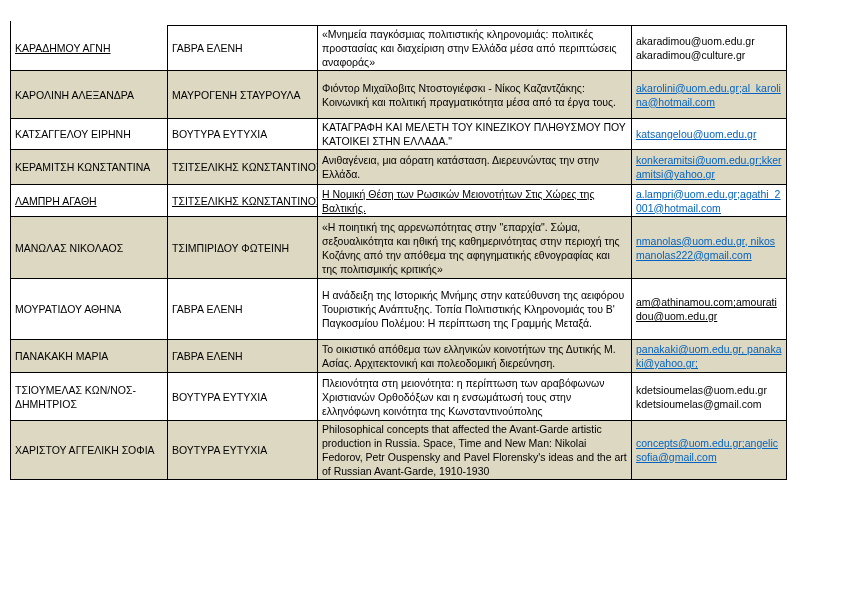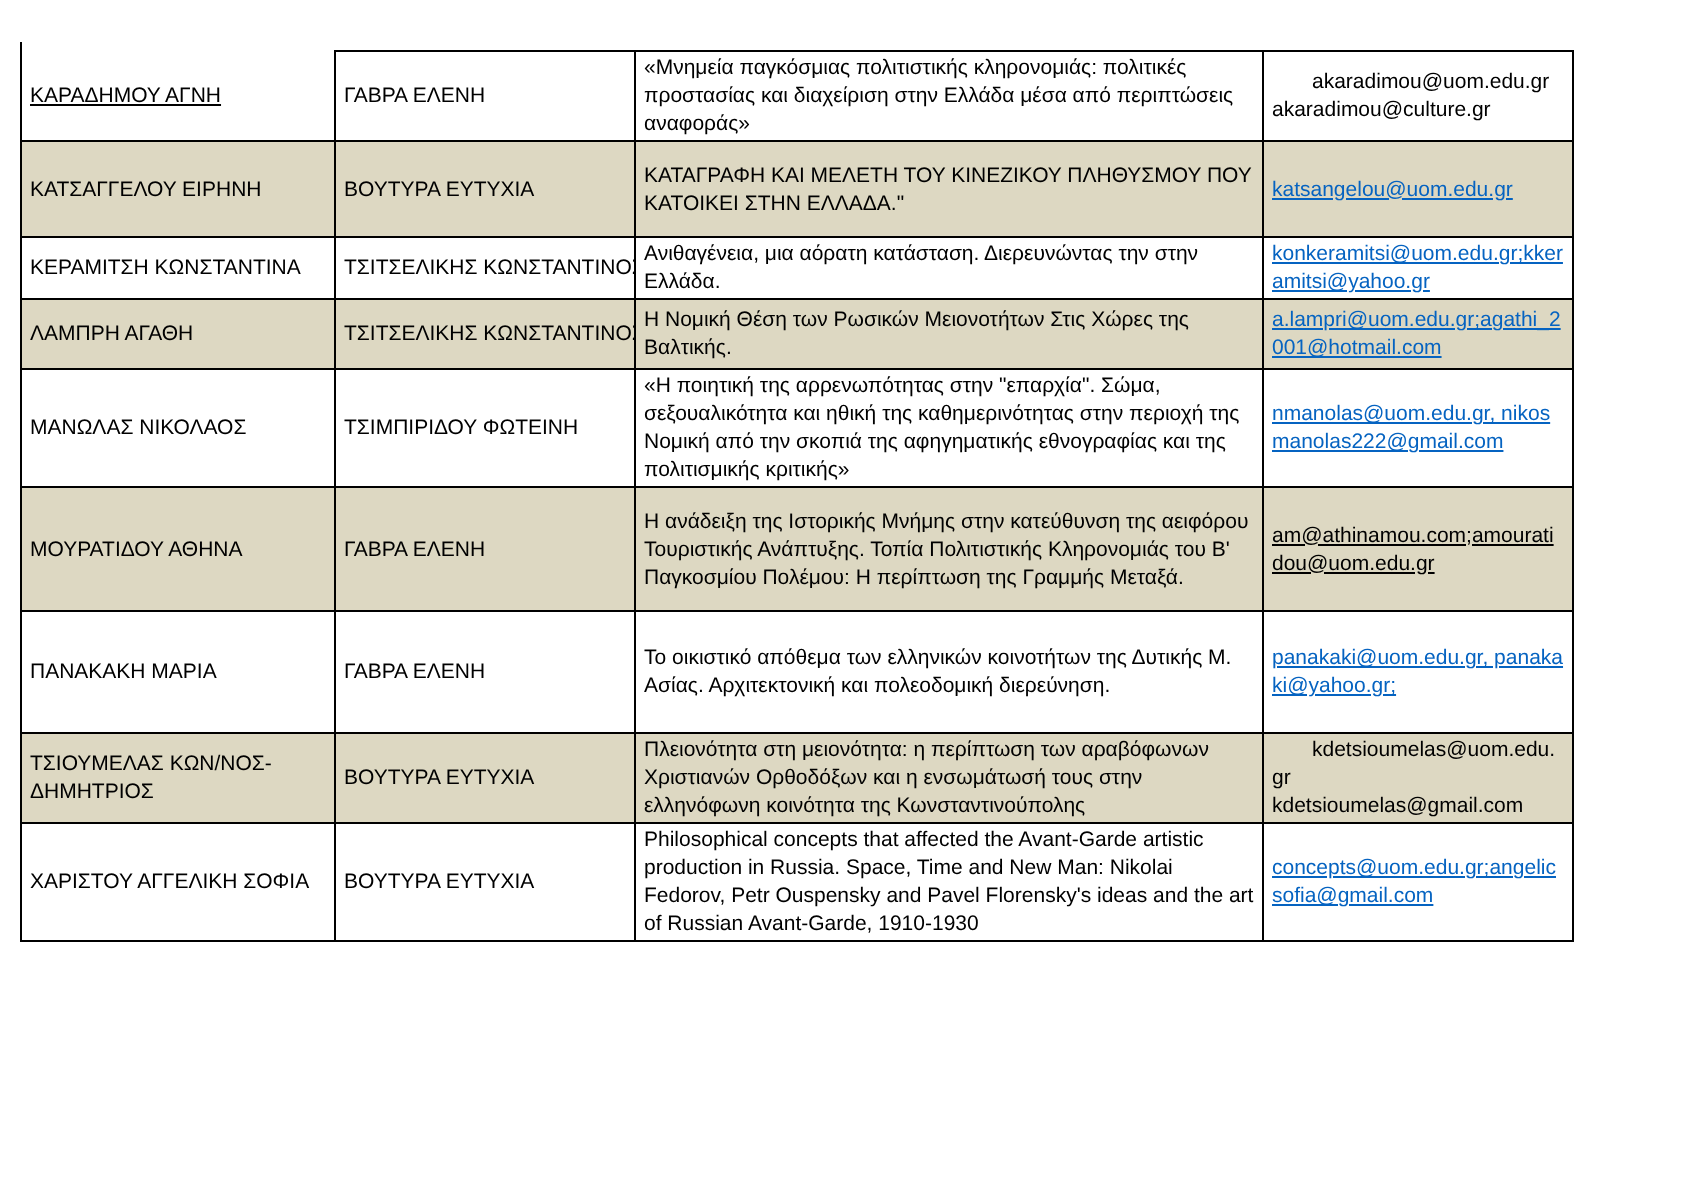--- a/index.html
+++ b/index.html
@@ -45,21 +45,21 @@
   table.thesis-table tr:first-child td:first-child { border-top: none; text-decoration: underline; }
 
   
   table.thesis-table tr:nth-child(even) td { background: #ddd8c2; }
 
   
   table.thesis-table tr:nth-child(1)  { height: 43px; }
   table.thesis-table tr:nth-child(2)  { height: 48px; }
   table.thesis-table tr:nth-child(3)  { height: 16px; }
   table.thesis-table tr:nth-child(4)  { height: 35px; }
-  table.thesis-table tr:nth-child(5)  { height: 32px; }
+  table.thesis-table tr:nth-child(5)  { height: 32px; text-decoration: underline; }
   table.thesis-table tr:nth-child(6)  { height: 62px; }
   table.thesis-table tr:nth-child(7)  { height: 61px; }
   table.thesis-table tr:nth-child(8)  { height: 33px; }
   table.thesis-table tr:nth-child(9)  { height: 48px; }
   table.thesis-table tr:nth-child(10) { height: 28px; }
   table.thesis-table tr:nth-child(11) { height: 62px; }
 
   td.c-supervisor { white-space: nowrap; }
   td.c-email {
     white-space: pre-line;
@@ -71,21 +71,20 @@
     cursor: pointer;
   }
   .email-text.underline {
     color: #000000;
     text-decoration: underline;
     cursor: pointer;
   }
   .email-text.plain {
     color: #000000;
     text-decoration: none;
-    margin-left: 20px;
   }
 </style>
 </head>
 <body>
 
 <div class="page">
   <div class="border-fragment"></div>
   <table class="thesis-table">
     <colgroup>
       <col style="width:157px">
@@ -95,20 +94,26 @@
     </colgroup>
     <tbody id="table-body">
   <tr>
     <td class="c-student">ΚΑΡΑΔΗΜΟΥ ΑΓΝΗ</td>
     <td class="c-supervisor">ΓΑΒΡΑ ΕΛΕΝΗ</td>
     <td class="c-title">«Μνημεία παγκόσμιας πολιτιστικής κληρονομιάς: πολιτικές προστασίας και διαχείριση στην Ελλάδα μέσα από περιπτώσεις αναφοράς»</td>
     <td class="c-email"><span class="email-text plain">akaradimou@uom.edu.gr
 akaradimou@culture.gr</span></td>
   </tr>
 
+  <tr>
+    <td class="c-student">ΚΑΡΟΛΙΝΗ ΑΛΕΞΑΝΔΡΑ</td>
+    <td class="c-supervisor">ΜΑΥΡΟΓΕΝΗ ΣΤΑΥΡΟΥΛΑ</td>
+    <td class="c-title">Φιόντορ Μιχαϊλοβιτς Ντοστογιέφσκι - Νίκος Καζαντζάκης: Κοινωνική και πολιτική πραγματικότητα μέσα από τα έργα τους.</td>
+    <td class="c-email"><span class="email-text link">akarolini@uom.edu.gr;al_karolina@hotmail.com</span></td>
+  </tr>
 
   <tr>
     <td class="c-student">ΚΑΤΣΑΓΓΕΛΟΥ ΕΙΡΗΝΗ</td>
     <td class="c-supervisor">ΒΟΥΤΥΡΑ ΕΥΤΥΧΙΑ</td>
     <td class="c-title">ΚΑΤΑΓΡΑΦΗ ΚΑΙ ΜΕΛΕΤΗ ΤΟΥ ΚΙΝΕΖΙΚΟΥ ΠΛΗΘΥΣΜΟΥ ΠΟΥ ΚΑΤΟΙΚΕΙ ΣΤΗΝ ΕΛΛΑΔΑ."</td>
     <td class="c-email"><span class="email-text link">katsangelou@uom.edu.gr</span></td>
   </tr>
 
   <tr>
     <td class="c-student">ΚΕΡΑΜΙΤΣΗ ΚΩΝΣΤΑΝΤΙΝΑ</td>
@@ -120,21 +125,21 @@
   <tr>
     <td class="c-student">ΛΑΜΠΡΗ ΑΓΑΘΗ</td>
     <td class="c-supervisor">ΤΣΙΤΣΕΛΙΚΗΣ ΚΩΝΣΤΑΝΤΙΝΟΣ</td>
     <td class="c-title">Η Νομική Θέση των Ρωσικών Μειονοτήτων Στις Χώρες της Βαλτικής.</td>
     <td class="c-email"><span class="email-text link">a.lampri@uom.edu.gr;agathi_2001@hotmail.com</span></td>
   </tr>
 
   <tr>
     <td class="c-student">ΜΑΝΩΛΑΣ ΝΙΚΟΛΑΟΣ</td>
     <td class="c-supervisor">ΤΣΙΜΠΙΡΙΔΟΥ ΦΩΤΕΙΝΗ</td>
-    <td class="c-title">«Η ποιητική της αρρενωπότητας στην "επαρχία". Σώμα, σεξουαλικότητα και ηθική της καθημερινότητας στην περιοχή της Νομική από την σκοπιά της αφηγηματικής εθνογραφίας και της πολιτισμικής κριτικής»</td>
+    <td class="c-title">«Η ποιητική της αρρενωπότητας στην "επαρχία". Σώμα, σεξουαλικότητα και ηθική της καθημερινότητας στην περιοχή της Κοζάνης από την απόθεμα της αφηγηματικής εθνογραφίας και της πολιτισμικής κριτικής»</td>
     <td class="c-email"><span class="email-text link">nmanolas@uom.edu.gr, nikosmanolas222@gmail.com</span></td>
   </tr>
 
   <tr>
     <td class="c-student">ΜΟΥΡΑΤΙΔΟΥ ΑΘΗΝΑ</td>
     <td class="c-supervisor">ΓΑΒΡΑ ΕΛΕΝΗ</td>
     <td class="c-title">Η ανάδειξη της Ιστορικής Μνήμης στην κατεύθυνση της αειφόρου Τουριστικής Ανάπτυξης. Τοπία Πολιτιστικής Κληρονομιάς του Β' Παγκοσμίου Πολέμου: Η περίπτωση της Γραμμής Μεταξά.</td>
     <td class="c-email"><span class="email-text underline">am@athinamou.com;amouratidou@uom.edu.gr</span></td>
   </tr>
 

